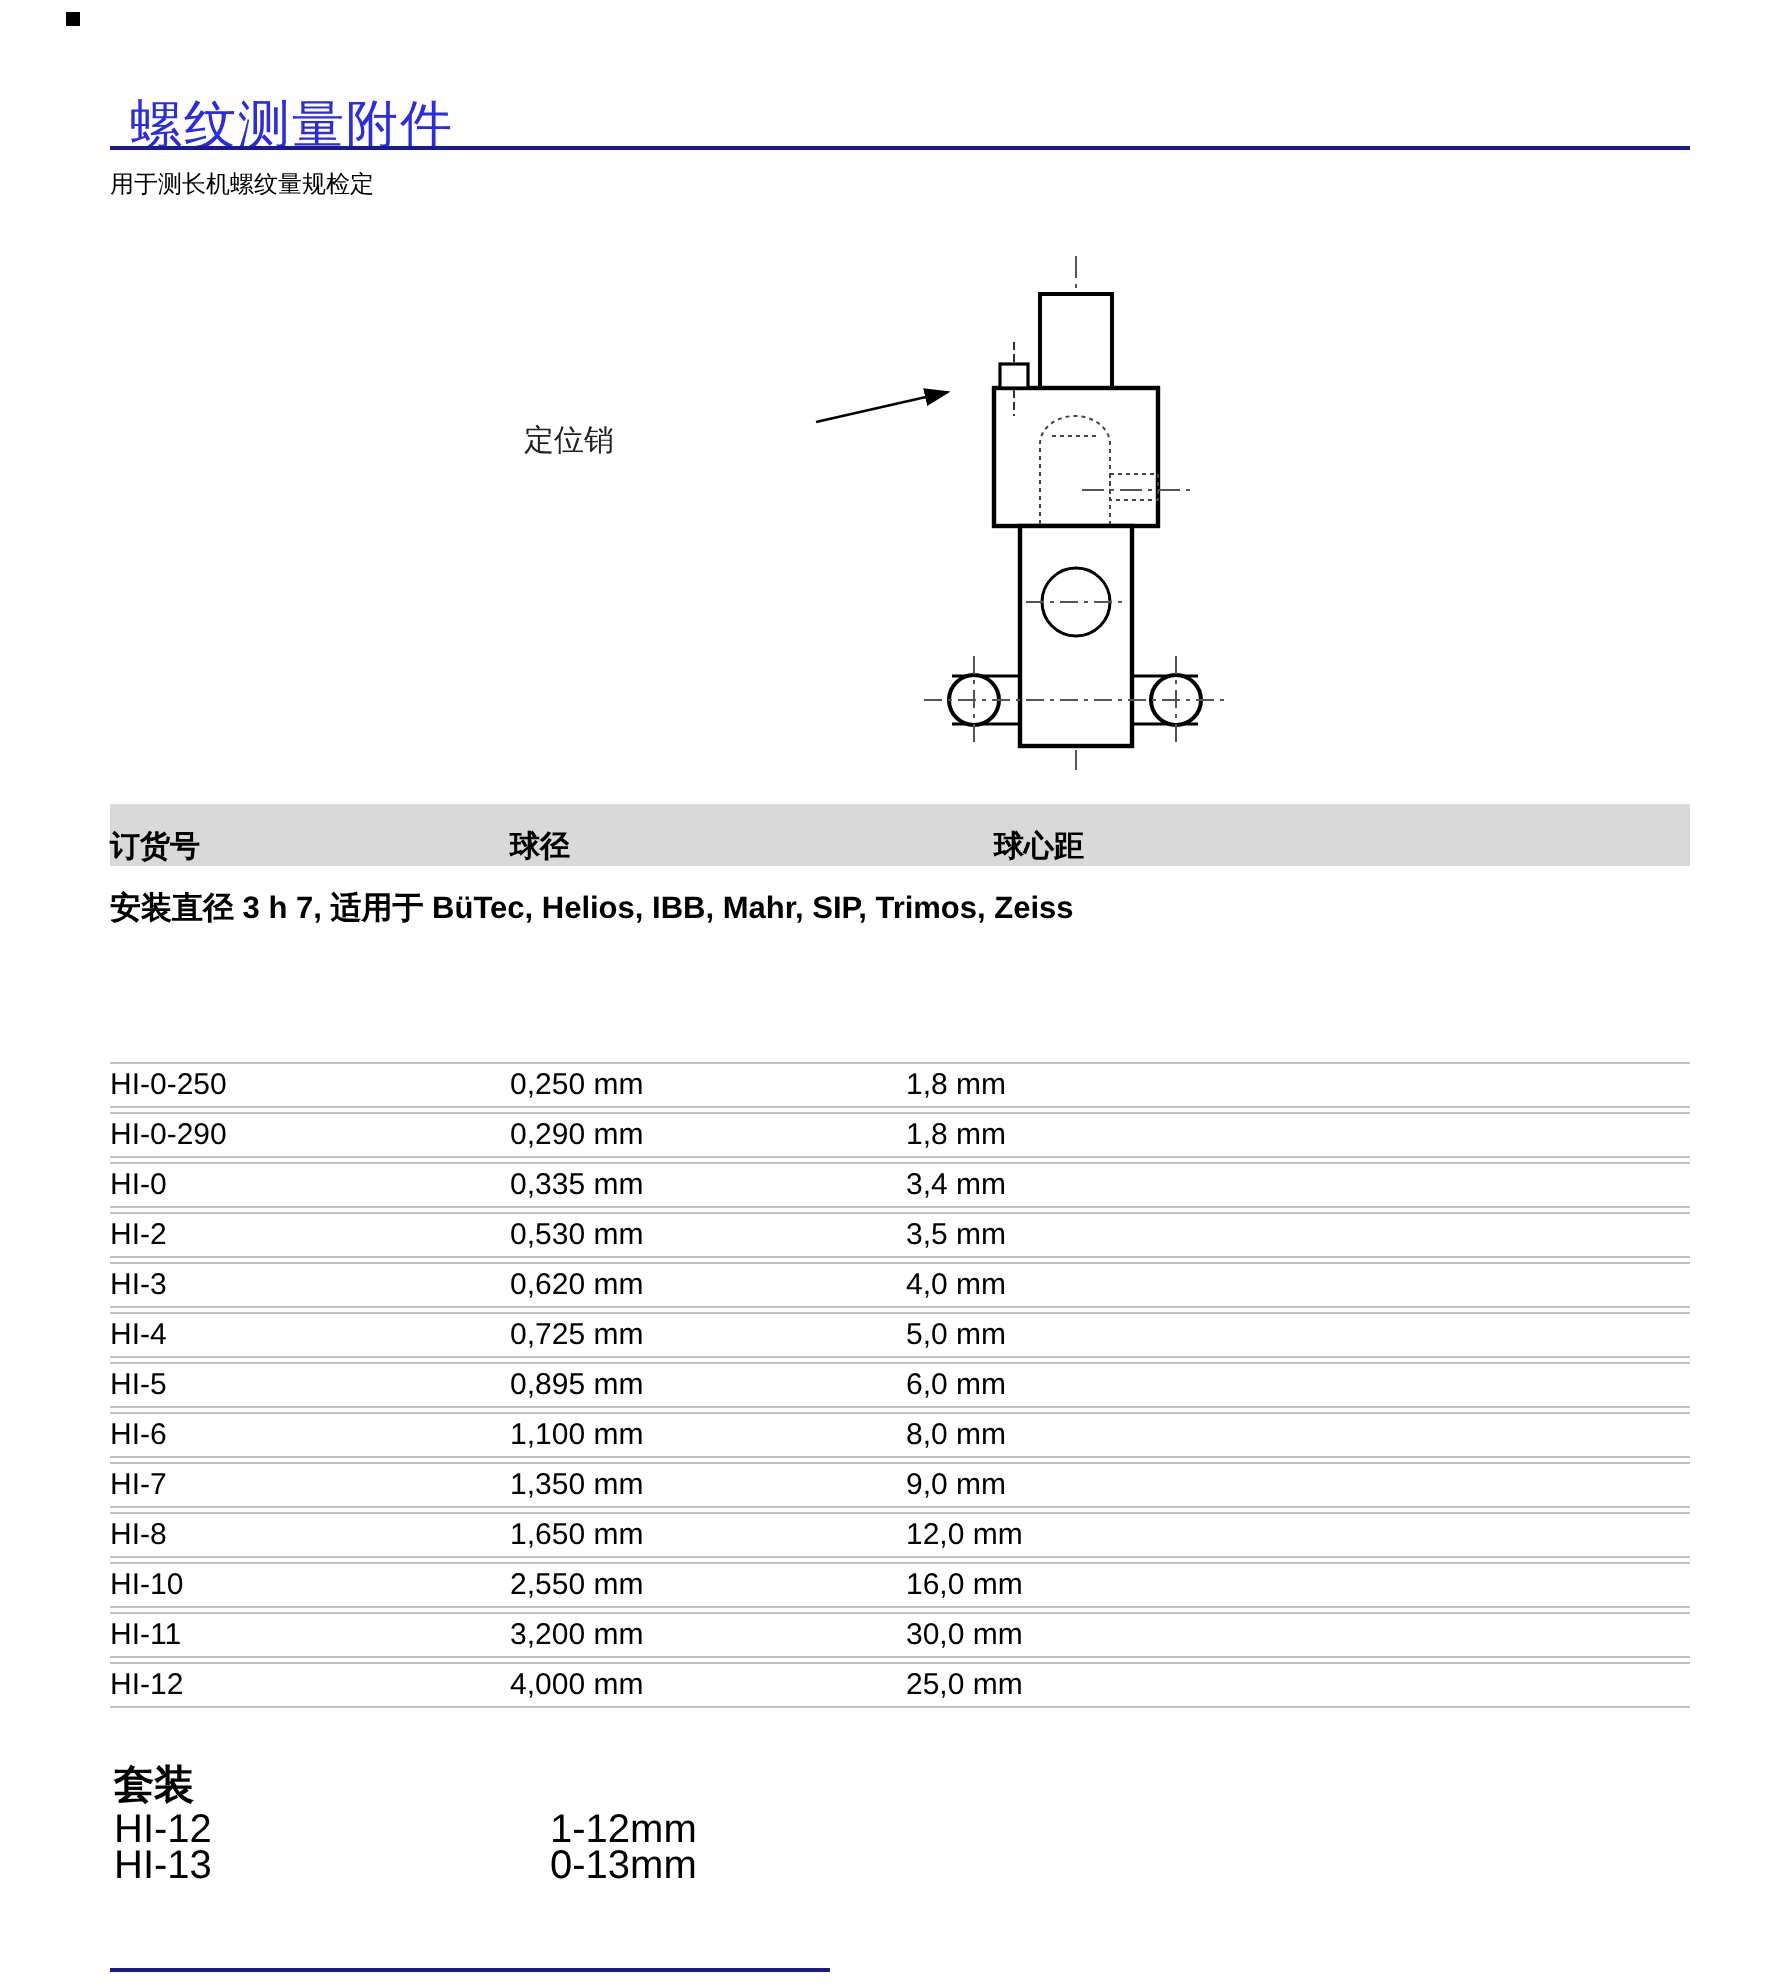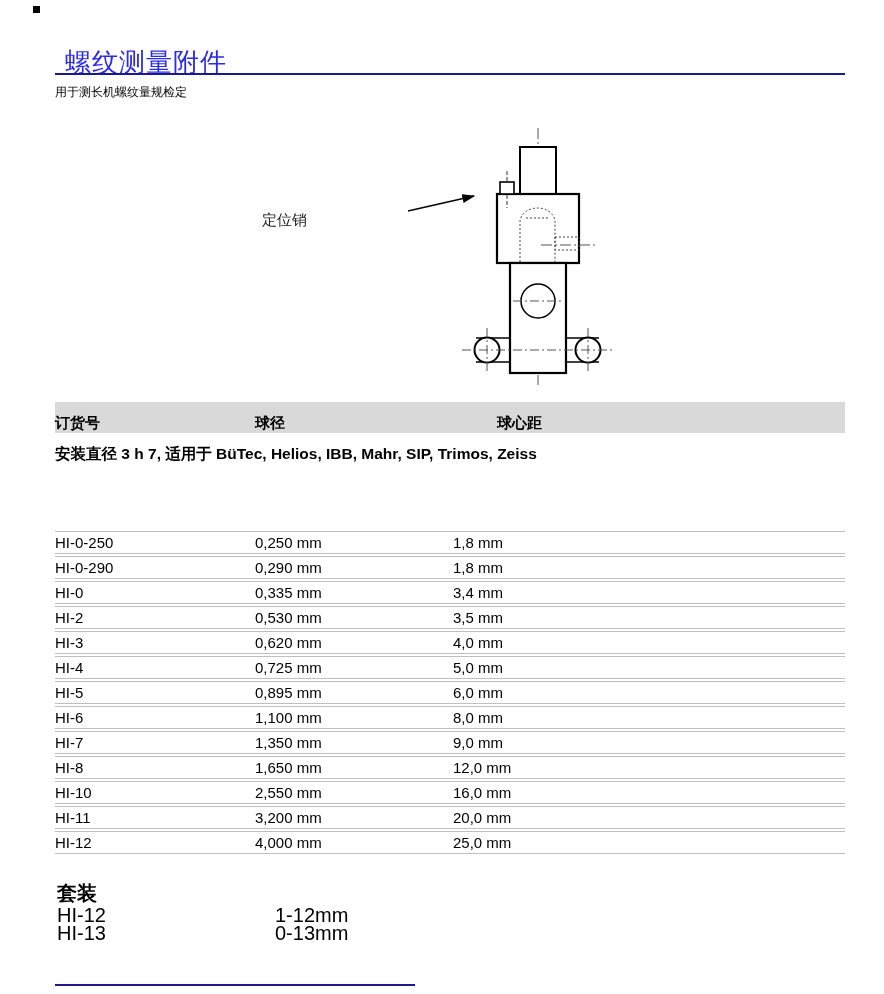--- a/index.html
+++ b/index.html
@@ -152,21 +152,21 @@
         <td class="c2">12,0 mm</td>
       </tr>
       <tr>
         <td class="c0">HI-10</td>
         <td class="c1">2,550 mm</td>
         <td class="c2">16,0 mm</td>
       </tr>
       <tr>
         <td class="c0">HI-11</td>
         <td class="c1">3,200 mm</td>
-        <td class="c2">20,0 mm</td>
+        <td class="c2">30,0 mm</td>
       </tr>
       <tr>
         <td class="c0">HI-12</td>
         <td class="c1">4,000 mm</td>
         <td class="c2">25,0 mm</td>
       </tr>
     </tbody>
 </table>
 
 <div class="abs sets">

